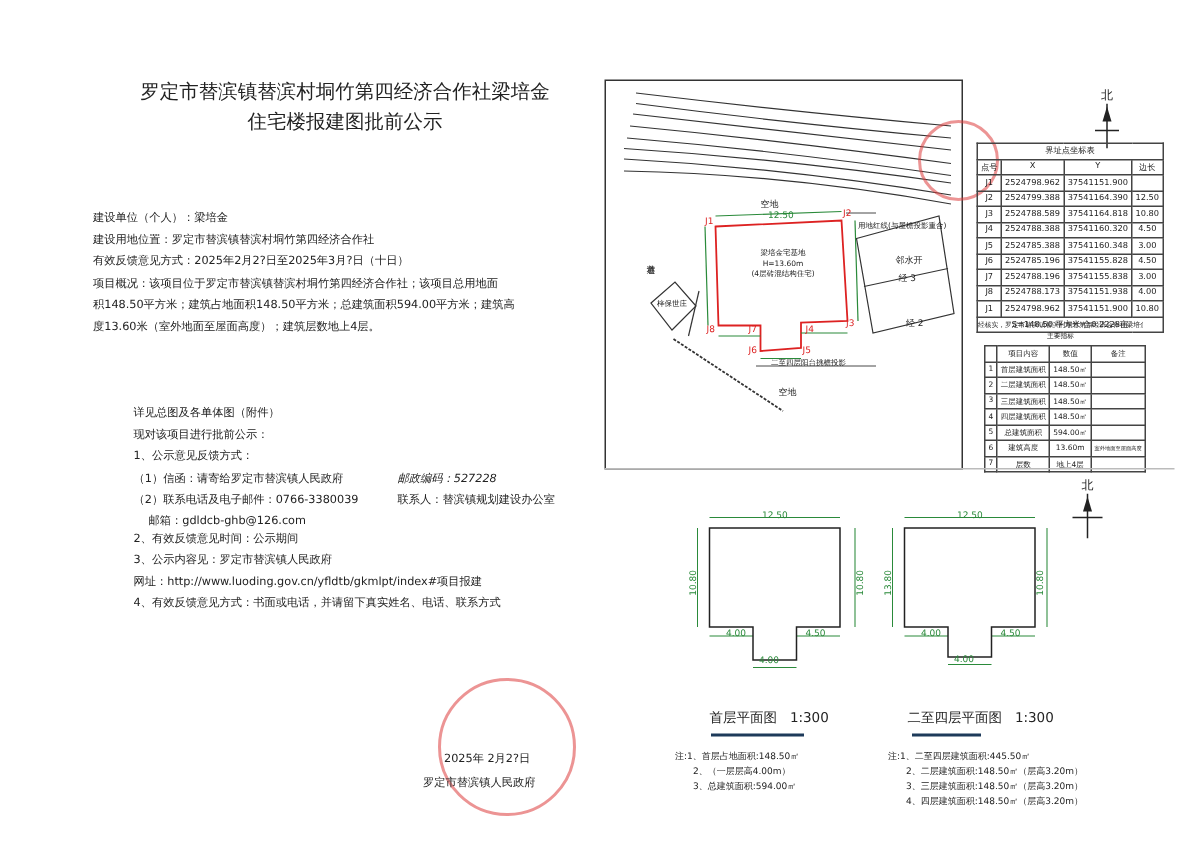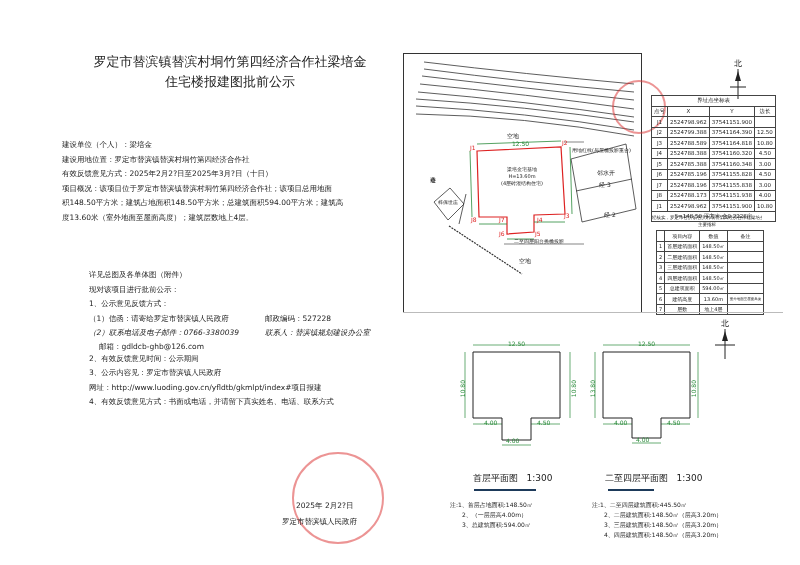--- a/index.html
+++ b/index.html
@@ -31,23 +31,23 @@
   <div class="t">积148.50平方米；建筑占地面积148.50平方米；总建筑面积594.00平方米；建筑高</div>
   <div class="t">度13.60米（室外地面至屋面高度）；建筑层数地上4层。</div>
 </div>
 
 <div class="abs" style="left:62px;top:268px;width:330px;margin-left:27px;">
   <div class="t">详见总图及各单体图（附件）</div>
   <div class="t">现对该项目进行批前公示：</div>
   <div class="t">1、公示意见反馈方式：</div>
   <div class="t" style="position:relative;">
     <span>（1）信函：请寄给罗定市替滨镇人民政府</span>
-    <span style="position:absolute;left:176px;">邮政编码：527228</span>
+    <span style="position:absolute;left:176px;font-style:italic;">邮政编码：527228</span>
   </div>
-  <div class="t" style="position:relative;font-style:italic;">
+  <div class="t" style="position:relative;">
     <span>（2）联系电话及电子邮件：0766-3380039</span>
     <span style="position:absolute;left:176px;">联系人：替滨镇规划建设办公室</span>
   </div>
   <div class="t" style="padding-left:10px;line-height:11px;">邮箱：gdldcb-ghb@126.com</div>
   <div class="t">2、有效反馈意见时间：公示期间</div>
   <div class="t">3、公示内容见：罗定市替滨镇人民政府</div>
   <div class="t">网址：http://www.luoding.gov.cn/yfldtb/gkmlpt/index#项目报建</div>
   <div class="t">4、有效反馈意见方式：书面或电话，并请留下真实姓名、电话、联系方式</div>
 </div>
 

